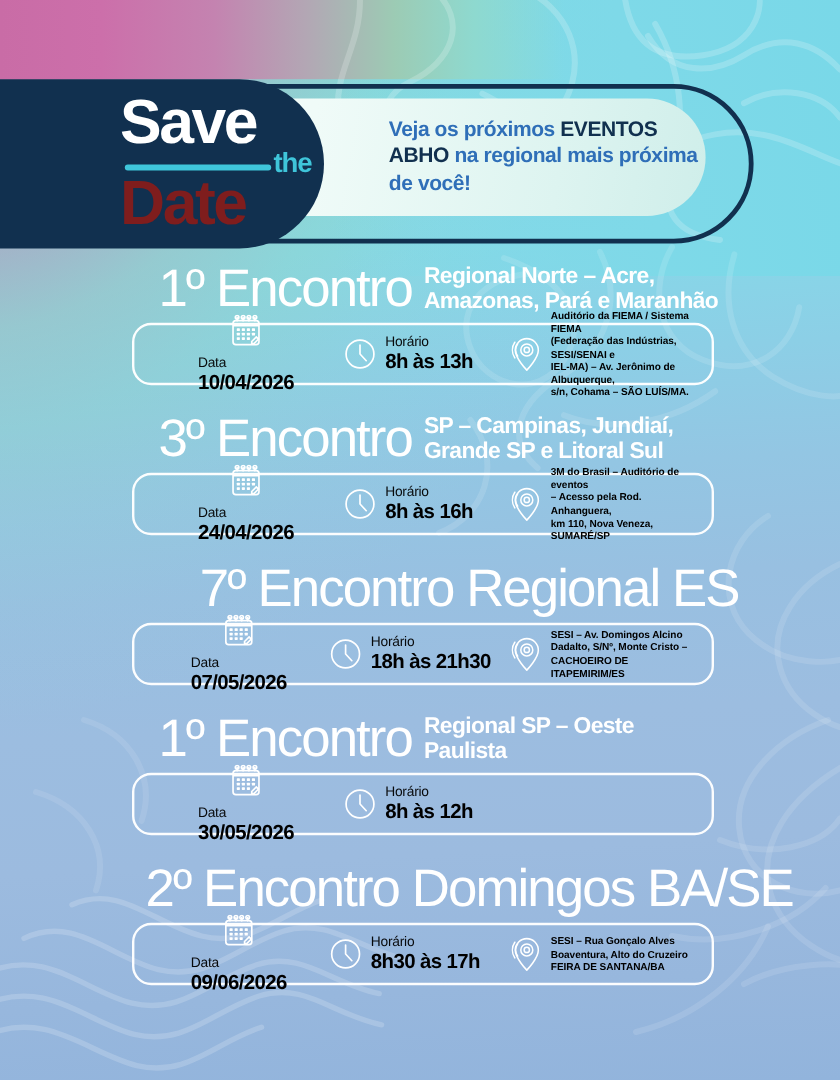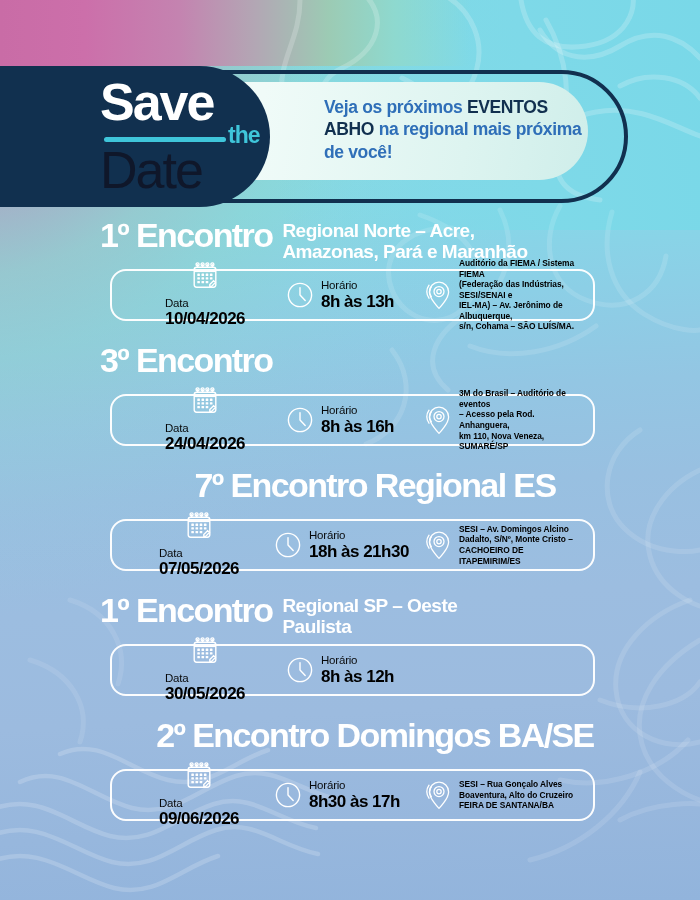--- a/index.html
+++ b/index.html
@@ -126,23 +126,23 @@
     position: absolute;
     left: 128px; top: 50px;
     color: #3fc5da;
     font-size: 23px;
     font-weight: 700;
     letter-spacing: -1px;
     line-height: 1;
   }
   .logo-date {
     position: absolute; left: 0; top: 70px;
-    color: #0f172a;
+    color: #7f1d1d;
     font-size: 52px;
-    font-weight: 400;
+    font-weight: 700;
     letter-spacing: -2px;
     line-height: 1;
   }
   .header-text {
     position: absolute;
     left: 300px; top: 30px;
     width: 270px;
     color: #2f6fb8;
     font-size: 17.5px;
     font-weight: 700;
@@ -171,25 +171,26 @@
     padding: 0 50px 0 100px;
     box-sizing: border-box;
     display: flex;
     align-items: flex-start;
     justify-content: flex-start;
     gap: 10px;
     color: #ffffff;
   }
   .event-title-row.centered { justify-content: center; }
   .event-num {
-    font-size: 34px;
-    font-weight: 700;
+    font-size: 44px;
+    font-weight: 400;
     letter-spacing: -1.6px;
     line-height: 1.08;
     white-space: nowrap;
+    margin-left: 32px;
   }
   .event-sub {
     font-size: 19px;
     font-weight: 700;
     letter-spacing: -0.5px;
     line-height: 1.08;
     padding-top: 4px;
     white-space: pre-line;
   }
 
@@ -374,20 +375,22 @@
 IEL-MA) – Av. Jerônimo de Albuquerque,
 s/n, Cohama – SÃO LUÍS/MA.</div>
       </div>
 
     </div>
   </div>
 
   <div class="event">
     <div class="event-title-row">
       <div class="event-num">3º Encontro</div>
+      <div class="event-sub">SP – Campinas, Jundiaí,
+Grande SP e Litoral Sul</div>
     </div>
     <div class="card">
 
       <div class="field field-date">
         <svg class="ico" width="26" height="28" viewBox="0 0 26 28" fill="none" stroke="#ffffff" stroke-width="1.4">
           <rect x="2.2" y="5.2" width="21.6" height="20" rx="2.4"></rect>
           <path d="M5.6 5.2 V2.6 M10.6 5.2 V2.6 M15.4 5.2 V2.6 M20.4 5.2 V2.6" stroke-linecap="round"></path>
           <circle cx="5.6" cy="2.4" r="1.5"></circle>
               <circle cx="10.6" cy="2.4" r="1.5"></circle>
           <circle cx="15.4" cy="2.4" r="1.5"></circle>

